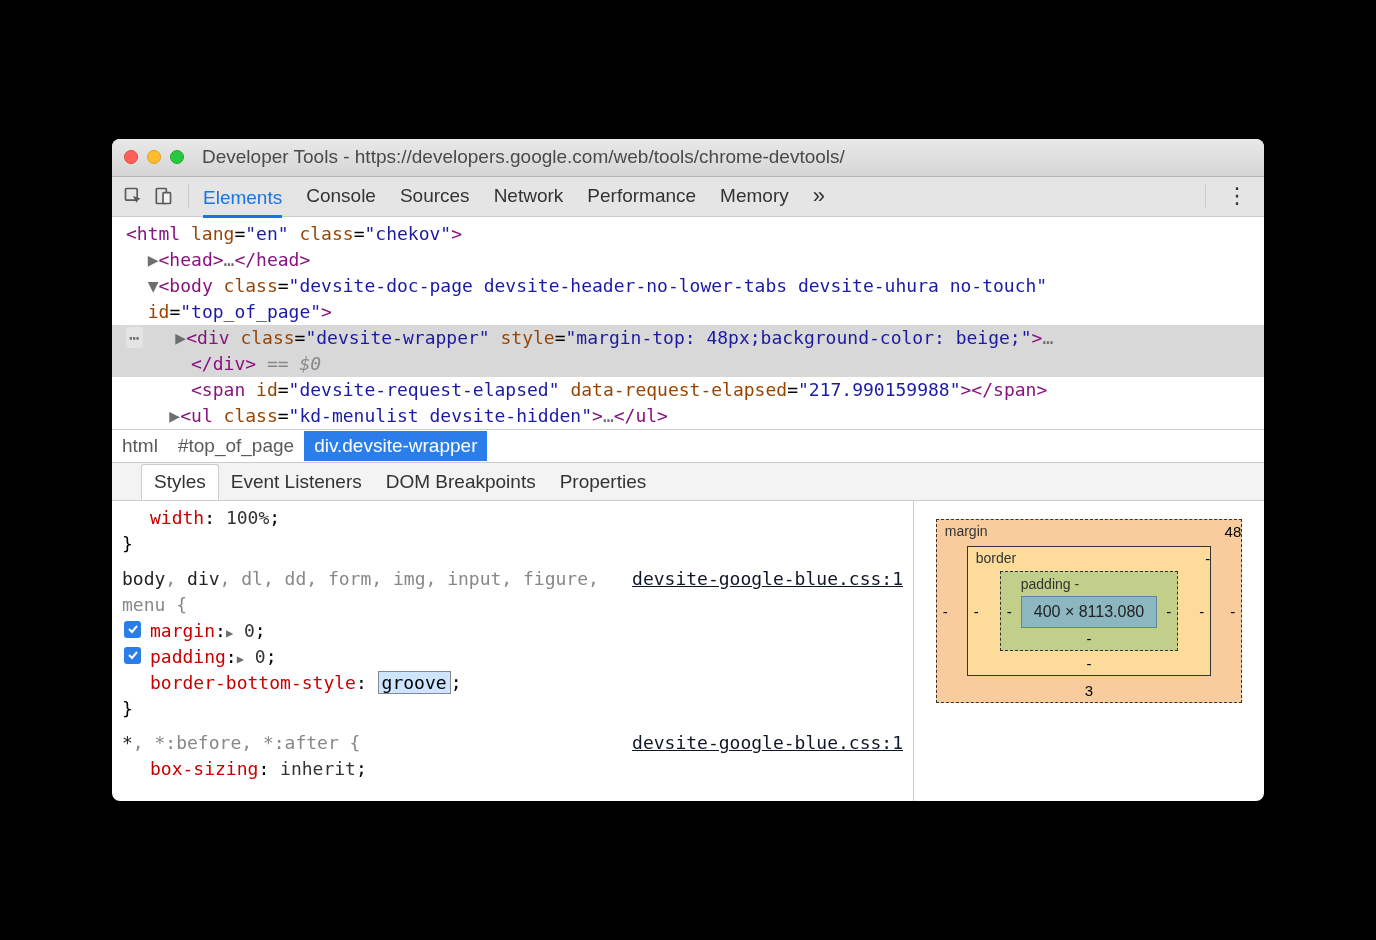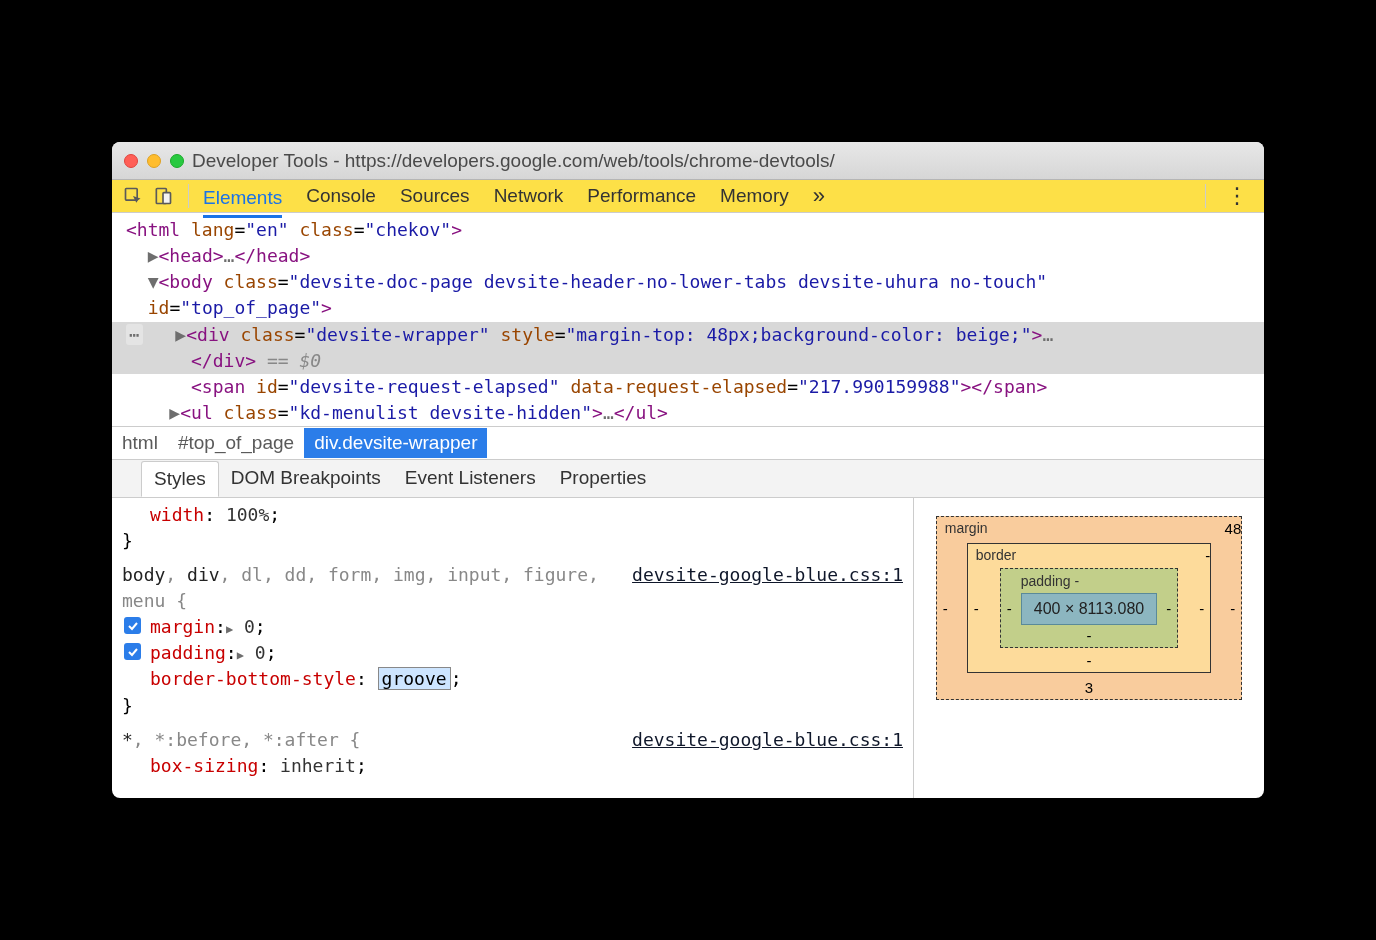--- a/index.html
+++ b/index.html
@@ -15,31 +15,32 @@
   border-radius: 8px;
   overflow: hidden;
   box-shadow: 0 20px 60px rgba(0,0,0,.5);
 }
 .titlebar {
   height: 38px;
   background: linear-gradient(#e8e8e8, #d6d6d6);
   border-bottom: 1px solid #b5b5b5;
   display: flex; align-items: center;
   padding: 0 12px;
+  gap: 10px;
 }
 .traffic { display: flex; gap: 9px; margin-right: 8px; }
 .tl { width: 14px; height: 14px; border-radius: 50%; }
 .tl.close { background:#ff5f57; border:1px solid #e0443e; }
 .tl.min { background:#ffbd2e; border:1px solid #dea123; }
 .tl.max { background:#28c940; border:1px solid #1aab29; }
 .title { color:#4a4a4a; font-size:19px; white-space:nowrap; overflow:hidden; text-overflow:ellipsis; }
 
 .toolbar {
-  height: 33px;
-  background: #fde047;
+  height: 40px;
+  background: #e5e5e5;
   border-bottom:1px solid #ccc;
   display:flex; align-items:center;
   padding: 0 10px;
   gap: 8px;
 }
 .tb-icon { width:22px; height:22px; display:flex; align-items:center; justify-content:center; color:#5a5a5a; cursor:pointer; }
 .tb-sep { width:1px; height:24px; background:#ccc; margin:0 6px; }
 .tabs { display:flex; gap:24px; align-items:center; flex:1; }
 .tab { font-size:19px; color:#333; cursor:pointer; padding:6px 0; }
 .tab.active { color:#1a73e8; border-bottom:3px solid #1a73e8; margin-bottom:-7px; }
@@ -152,22 +153,22 @@
   </div>
 
   <div class="breadcrumb">
     <div class="bc-item">html</div>
     <div class="bc-item">#top_of_page</div>
     <div class="bc-item sel">div.devsite-wrapper</div>
   </div>
 
   <div class="subtabs">
     <div class="subtab active">Styles</div>
+    <div class="subtab">Event Listeners</div>
     <div class="subtab">DOM Breakpoints</div>
-    <div class="subtab">Event Listeners</div>
     <div class="subtab">Properties</div>
   </div>
 
   <div class="styles-pane">
     <div class="styles-rules code-font">
 
       <div class="rule-block">
         <div class="prop-line"><span class="prop-name">width</span>: <span class="prop-val">100%</span>;</div>
         <div>}</div>
       </div>

